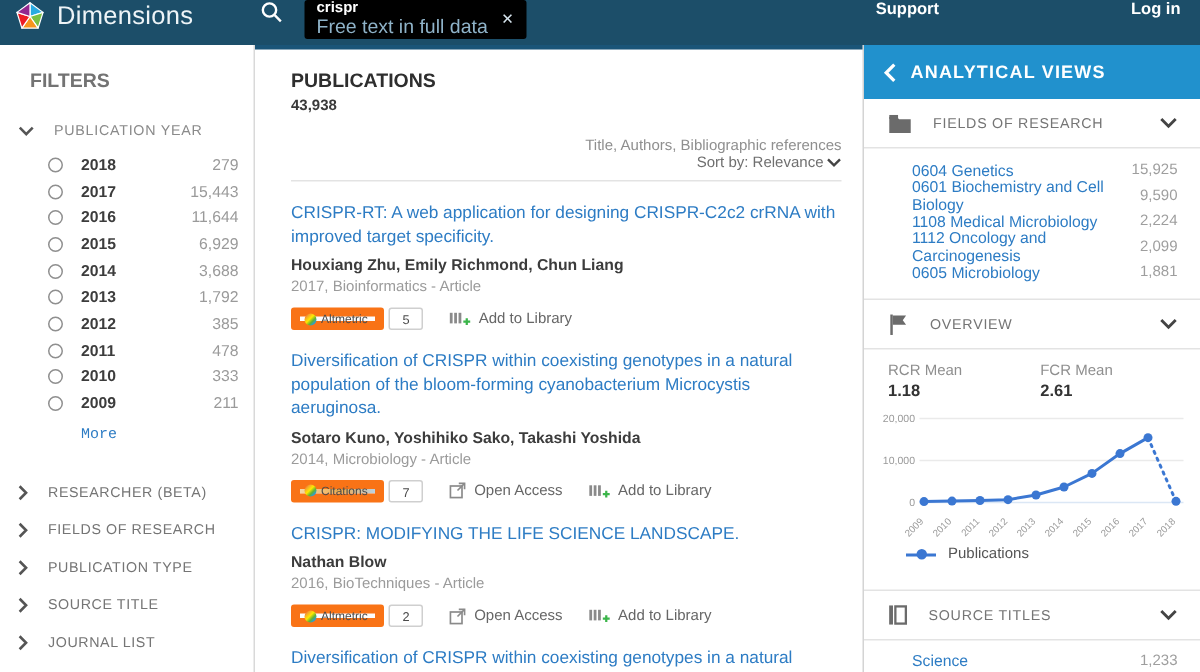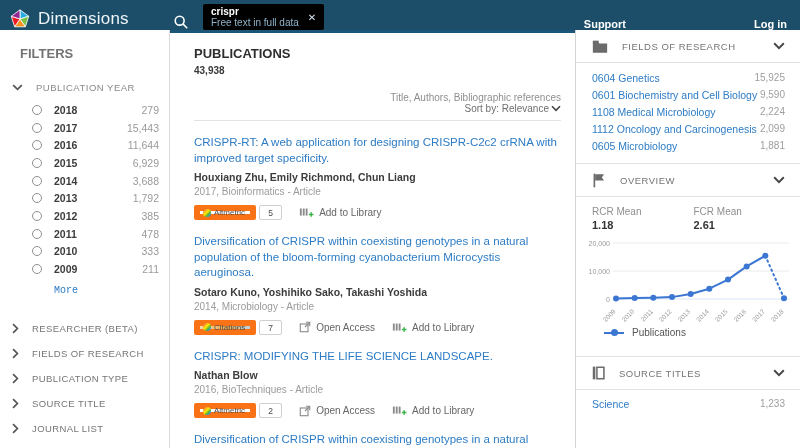--- a/index.html
+++ b/index.html
@@ -4,28 +4,28 @@
 <style>
   * { box-sizing: border-box; }
   html,body { margin:0; padding:0; }
   body {
     width:800px; height:448px; overflow:hidden; background:#fff;
     font-family:"Liberation Sans", sans-serif; -webkit-font-smoothing:antialiased;
   }
   a { text-decoration:none; }
 
   
-  .navbar { position:relative; height:30px; background:#1c4e69; display:flex; align-items:flex-end; color:#fff; }
+  .navbar { position:relative; height:30px; background:#1c4e69; display:flex; align-items:flex-start; color:#fff; }
   .brand { display:flex; align-items:center; gap:7px; padding-left:9px; width:163px; }
   .brand-name { font-size:17px; font-weight:400; color:#eef4f7; letter-spacing:.2px; }
   .search-glass { display:flex; align-items:center; margin-left:10px; }
   .chip { margin-left:14px; height:26px; background:#000000; border-radius:2px; display:flex; align-items:center; padding:0 8px; gap:9px; }
   .chip-texts { display:flex; flex-direction:column; line-height:1.1; }
   .chip-query { font-size:10px; font-weight:bold; color:#fff; }
-  .chip-scope { font-size:10px; color:#8fb3c9; }
+  .chip-scope { font-size:13px; color:#8fb3c9; }
   .chip-close { font-size:10px; color:#d7e5ee; cursor:pointer; }
   .nav-right { margin-left:auto; display:flex; align-items:center; gap:128px; padding-right:13px; }
   .nav-link { font-size:11px; font-weight:600; color:#fff; cursor:pointer; }
   .search-underline { position:absolute; left:170px; top:30px; width:405px; height:3px; background:#1b5578; z-index:6; }
 
   
   .layout { display:flex; height:418px; }
 
   
   .sidebar { width:170px; flex:none; border-right:1px solid #d9d9d9; padding:16px 10px 0 12px; overflow:hidden; }
@@ -59,21 +59,21 @@
   .oa, .atl { display:flex; align-items:center; gap:5px; font-size:10px; color:#666; cursor:pointer; }
 
   
   .right { width:225px; flex:none; border-left:1px solid #d4d4d4; display:flex; flex-direction:column; background:#fff; overflow:hidden; }
   .right-header { height:36px; flex:none; background:#2191cd; color:#fff; display:flex; align-items:center; gap:9px; padding-left:13px; font-size:12px; font-weight:bold; letter-spacing:.8px; cursor:pointer; }
   .section-head { display:flex; align-items:center; height:33px; flex:none; padding:0 15px 0 16px; border-bottom:1px solid #e3e3e3; color:#757575; font-size:9.5px; letter-spacing:.5px; cursor:pointer; }
   .section-head .sicon { margin-right:14px; display:flex; }
   .section-head .chev { margin-left:auto; display:flex; }
   .for-list { padding:6px 15px 9px 16px; border-bottom:1px solid #e3e3e3; }
   .link-row { display:flex; align-items:center; height:17px; }
-  .link-row a { color:#2d7cc4; font-size:10.5px; cursor:pointer; }
+  .link-row a { color:#2d7cc4; font-size:10.5px; cursor:pointer;margin-left:16px; }
   .link-row .cnt { margin-left:auto; color:#9e9e9e; font-size:10px; }
   .stats { display:flex; gap:52px; padding:9px 16px 2px; }
   .stat-label { font-size:10px; color:#8f8f8f; }
   .stat-value { font-size:11px; font-weight:bold; color:#333; margin-top:2px; }
   .chart-wrap { padding:2px 6px 0 10px; }
   .legend { display:flex; align-items:center; gap:8px; padding:0 0 8px 28px; font-size:10px; color:#555; }
   .legend-swatch { position:relative; width:20px; height:2px; background:#3b77d2; flex:none; }
   .legend-swatch::after { content:''; position:absolute; left:6.5px; top:-2.5px; width:7px; height:7px; border-radius:50%; background:#3b77d2; }
   .source-sec { margin-top:10px; border-top:1px solid #e3e3e3; }
   .source-list { padding:5px 15px 0 16px; }
@@ -343,20 +343,26 @@
         </article>
 
         <article class="pub">
           <a class="pub-title">Diversification of CRISPR within coexisting genotypes in a natural population of the bloom-forming cyanobacterium Microcystis aeruginosa.</a>
 
         </article>
       </div>
   </main>
 
   <aside class="right">
+    <div class="right-header">
+      <svg width="9" height="13" viewBox="0 0 8 12" fill="none" stroke="#ffffff" stroke-width="2">
+          <polyline points="6.5,1 1.5,6 6.5,11"></polyline>
+        </svg>
+      <span>ANALYTICAL VIEWS</span>
+    </div>
 
     <div class="section-head">
       <span class="sicon">
         <svg width="16" height="13" viewBox="0 0 24 20">
             <path d="M1 3h8l2 2.5h12v14H1z" fill="#6b6b6b"></path>
             <rect x="1" y="1" width="9" height="4" fill="#6b6b6b"></rect>
           </svg>
       </span>
       <span>FIELDS OF RESEARCH</span>
       <span class="chev">

